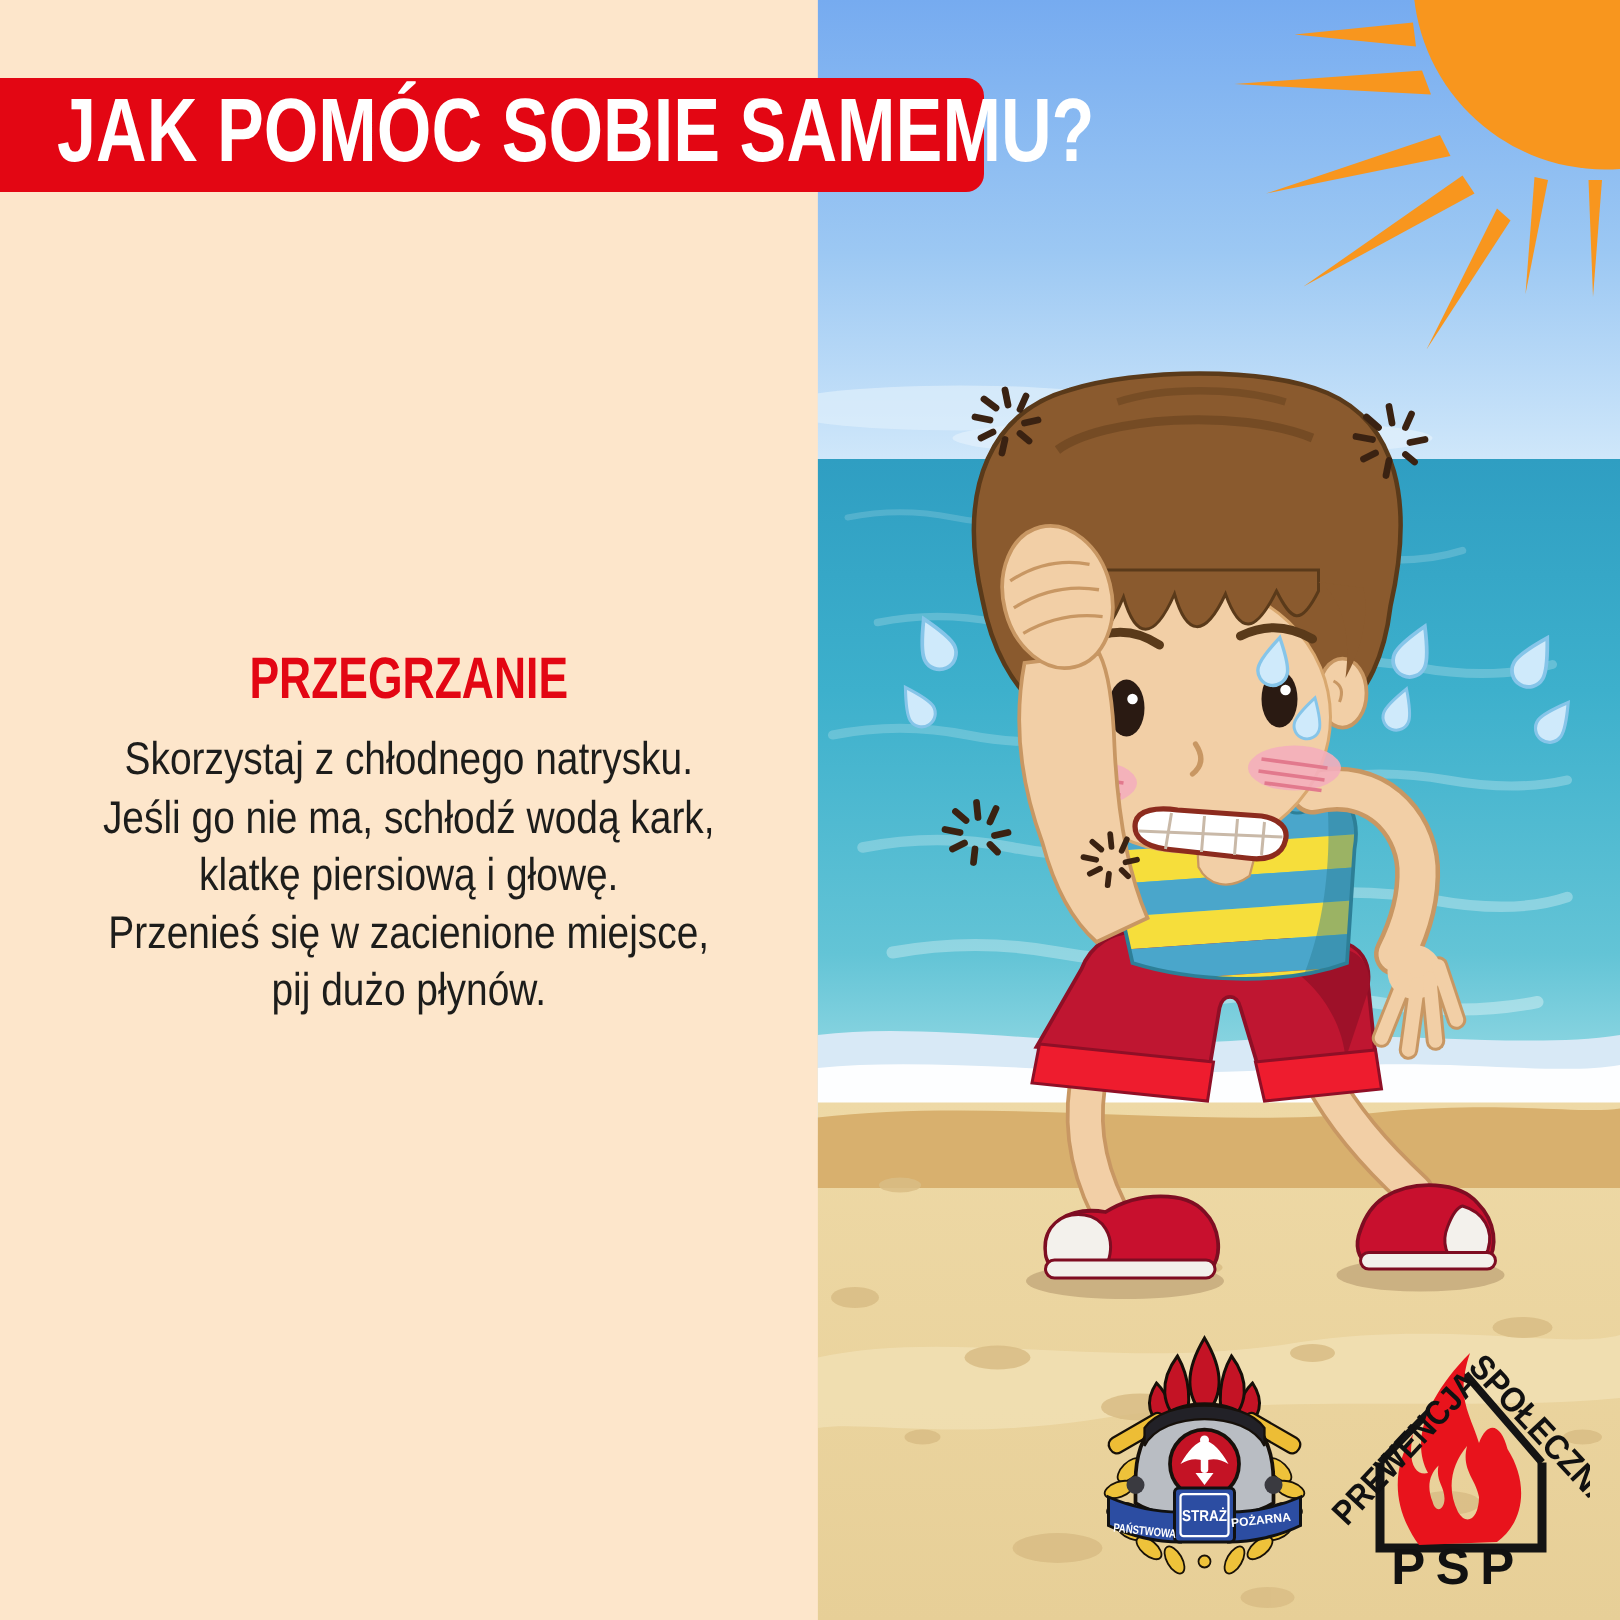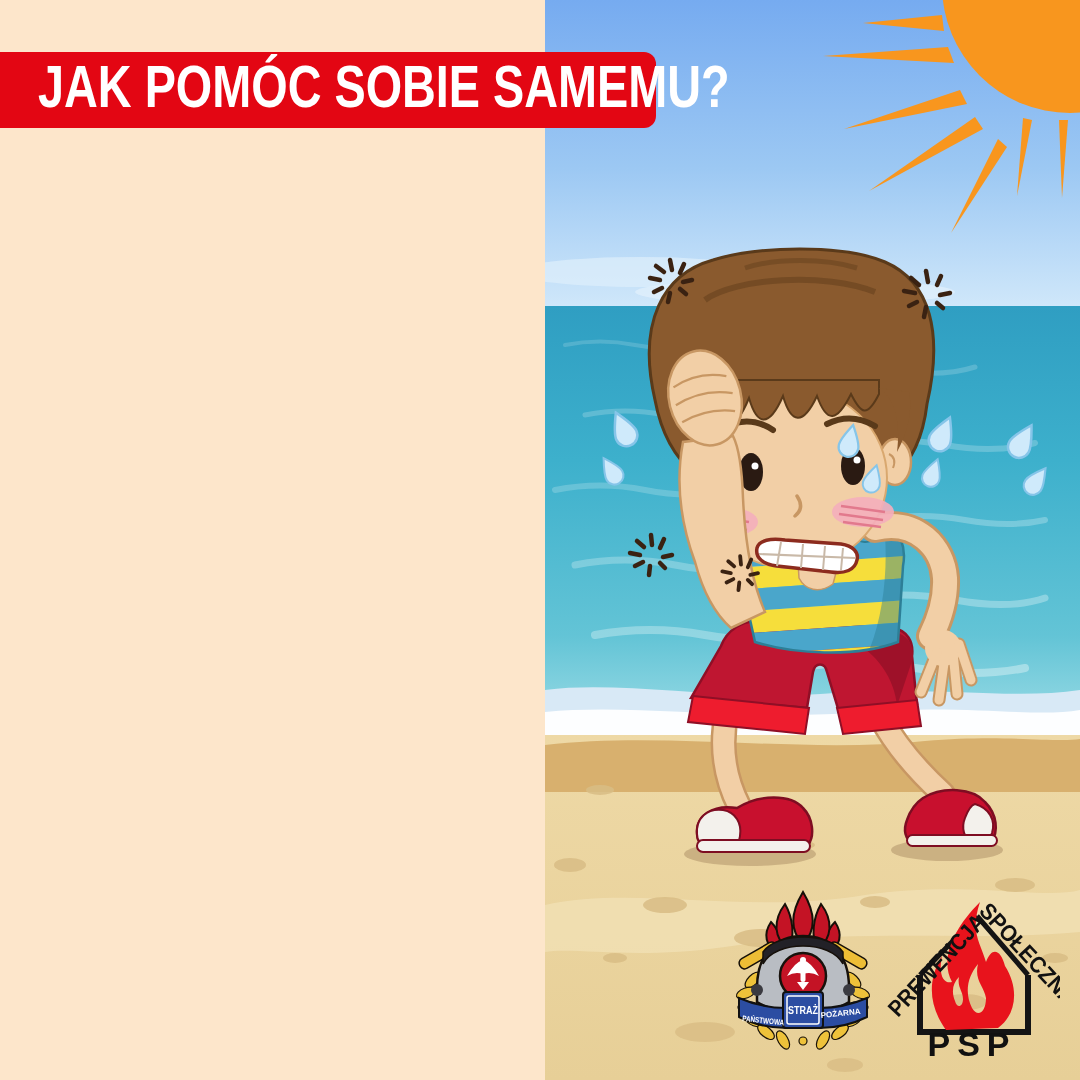--- a/index.html
+++ b/index.html
@@ -260,20 +260,30 @@
     </g>
   </svg>
 
   <div class="left-panel"></div>
 
   <div class="banner">
     <h1>JAK POMÓC SOBIE SAMEMU?</h1>
   </div>
 
 
+  <div class="section s2">
+    <div class="sec-title">PRZEGRZANIE</div>
+    <div class="sec-body">
+      <div>Skorzystaj z chłodnego natrysku.</div>
+      <div>Jeśli go nie ma, schłodź wodą kark,</div>
+      <div>klatkę piersiową i głowę.</div>
+      <div>Przenieś się w zacienione miejsce,</div>
+      <div>pij dużo płynów.</div>
+    </div>
+  </div>
 
 
   <svg class="logo-psp" viewBox="0 0 140 165" width="140" height="165">
     <g fill="#c41325" stroke="#160f08" stroke-width="2">
       <path d="M38,34 C30,46 32,58 46,66 C50,54 46,42 38,34 Z"></path>
       <path d="M102,34 C110,46 108,58 94,66 C90,54 94,42 102,34 Z"></path>
       <path d="M52,16 C40,32 40,50 56,62 C62,48 60,30 52,16 Z"></path>
       <path d="M88,16 C100,32 100,50 84,62 C78,48 80,30 88,16 Z"></path>
       <path d="M70,4 C58,24 56,42 70,56 C84,42 82,24 70,4 Z"></path>
     </g>

